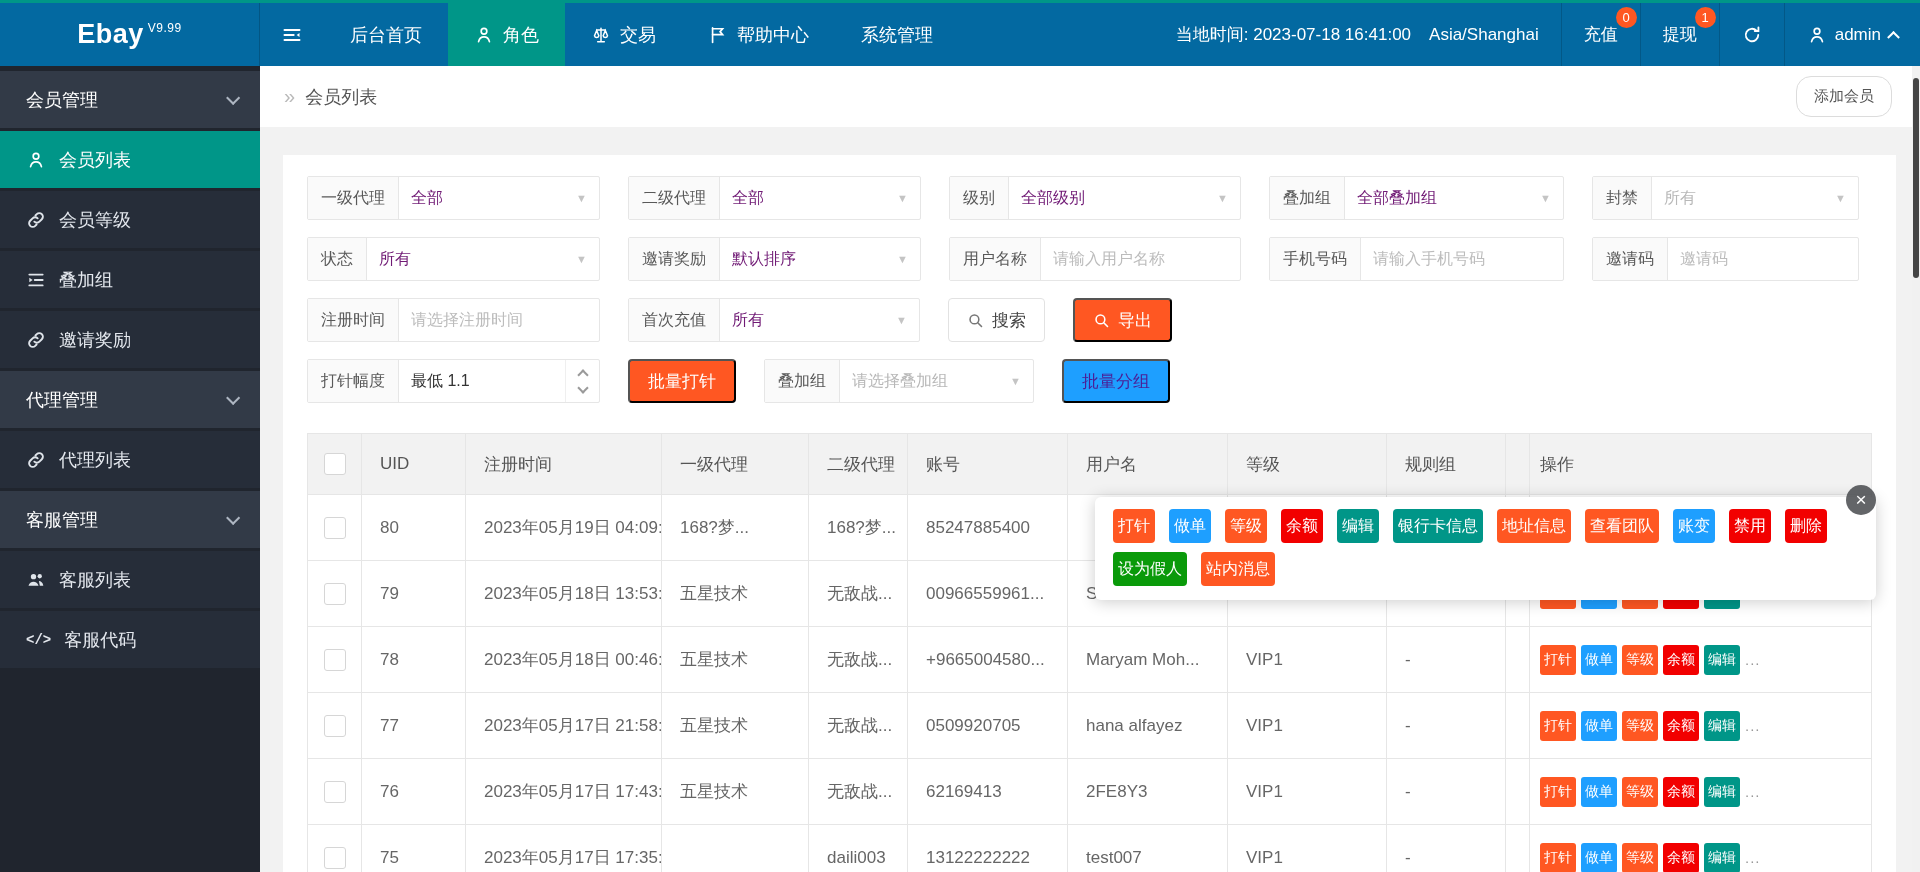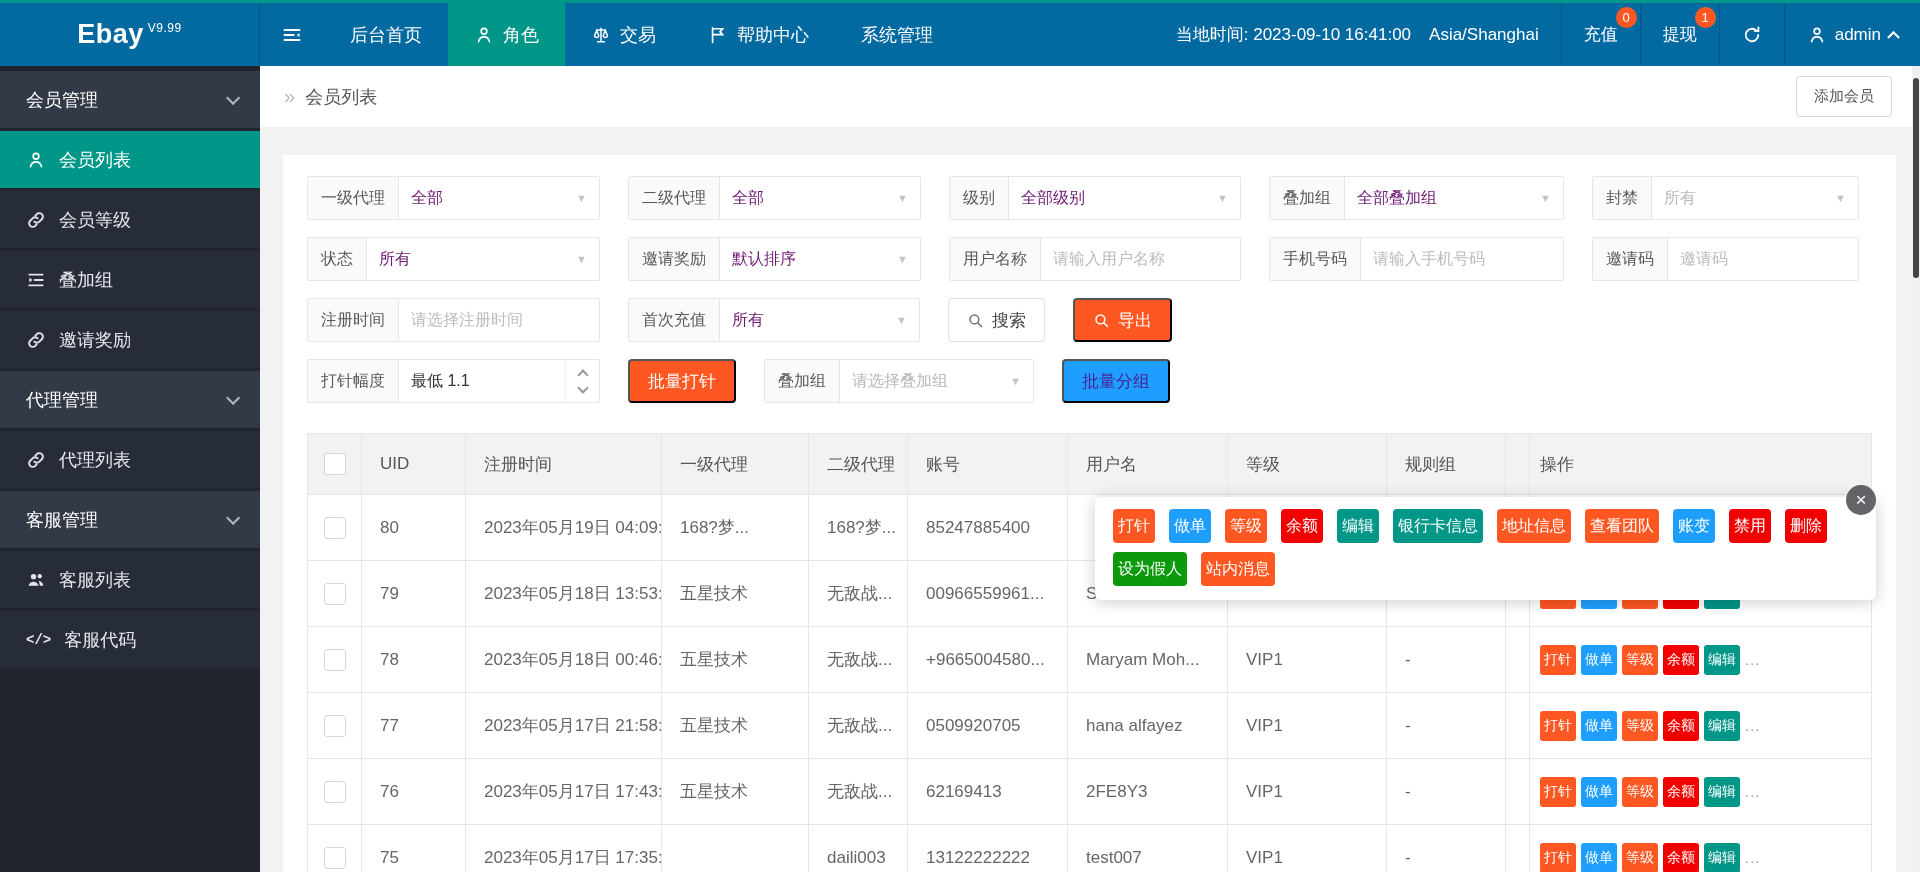--- a/index.html
+++ b/index.html
@@ -37,21 +37,21 @@
     border-bottom:2px solid #aeb6c2; transform:rotate(45deg) translateY(-3px); }
   .sicon { width:20px; height:20px; flex:none; }
   .code-ic { font-size:14px; font-weight:bold; font-family:"Liberation Mono","DejaVu Sans Mono",monospace; }
 
   
   .crumbbar { position:absolute; left:260px; top:66px; width:1652px; height:61px; background:#fff;
     display:flex; align-items:center; padding:0 20px 0 24px; }
   .crumb-arrow { color:#b9b9b9; font-size:20px; margin-right:10px; }
   .crumb-title { color:#555; font-size:18px; }
   .add-btn { margin-left:auto; border:1px solid #dcdcdc; background:#fff; color:#555; font-size:15px;
-    padding:10px 17px; border-radius:3px; cursor:pointer; }
+    padding:10px 17px; border-radius:15px; cursor:pointer; }
 
   
   .card { position:absolute; left:283px; top:155px; width:1613px; height:717px; background:#fff;
     padding:21px 24px; }
   .frow { display:flex; gap:28px; margin-bottom:17px; align-items:center; }
   .fgroup { display:flex; height:44px; border:1px solid #e6e6e6; border-radius:2px; background:#fff; }
   .flabel { background:#fafafa; border-right:1px solid #e6e6e6; padding:0 13px; display:flex;
     align-items:center; font-size:16px; color:#595959; white-space:nowrap; }
   .fselect { flex:1; display:flex; align-items:center; padding:0 12px; cursor:pointer; min-width:0; }
   .fvalue { flex:1; font-size:16px; color:#701a75; white-space:nowrap; overflow:hidden; }
@@ -143,21 +143,21 @@
           <path d="M5.5 4.5h12l-3 3.5 3 3.5h-12"></path>
         </svg>
       <span>帮助中心</span>
     </div>
     <div class="nav-item">
       <span>系统管理</span>
     </div>
 
     <div class="nav-right">
       <div class="nr-item nr-time">
-        <span>当地时间: 2023-09-10 16:41:00</span>
+        <span>当地时间: 2023-07-18 16:41:00</span>
         <span>Asia/Shanghai</span>
       </div>
       <div class="nr-item">
         <span>充值</span>
         <span class="nav-badge">0</span>
       </div>
       <div class="nr-item">
         <span>提现</span>
         <span class="nav-badge">1</span>
       </div>

